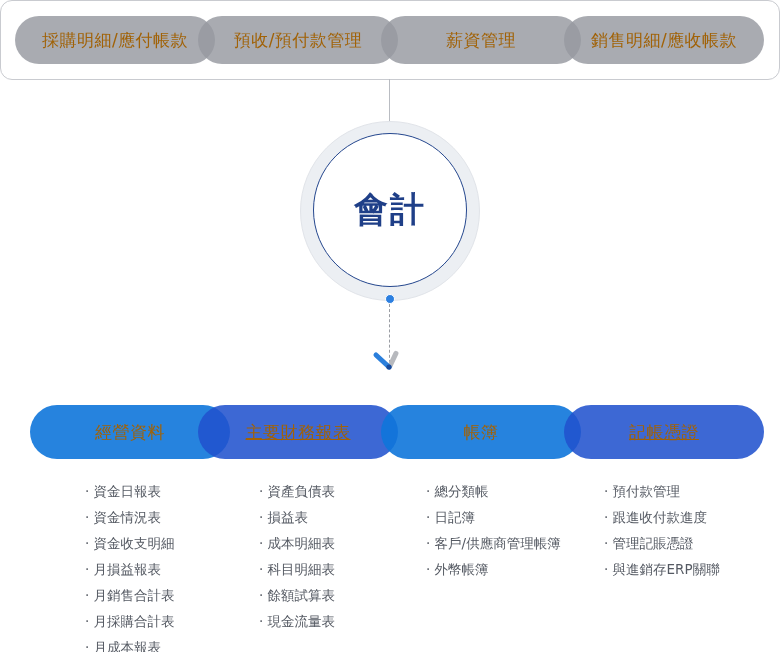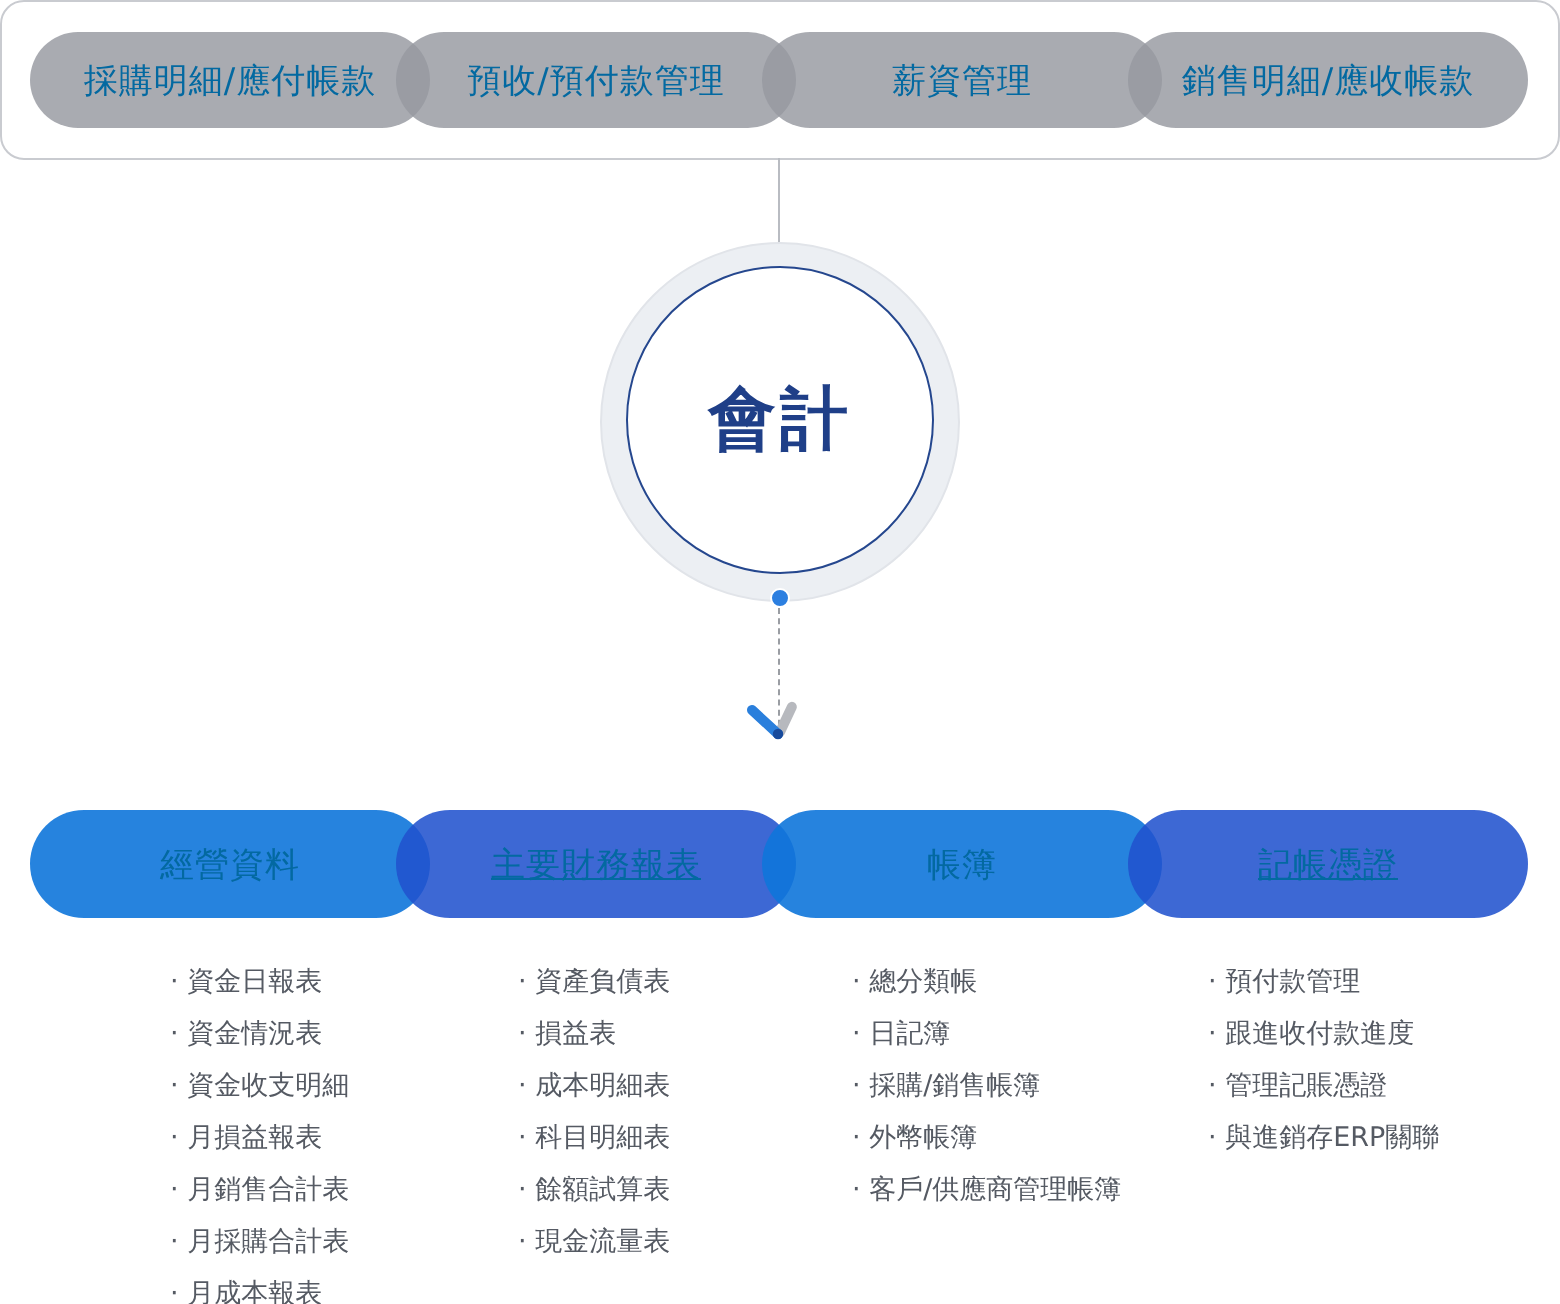--- a/index.html
+++ b/index.html
@@ -1,21 +1,21 @@
 <!DOCTYPE html>
 <html><head>
 <meta charset="utf-8">
 <style>
   html, body { margin:0; padding:0; background:#ffffff; }
   body { width:780px; height:652px; position:relative; overflow:hidden;
          font-family:"DejaVu Sans", "Liberation Sans", sans-serif; }
   .top-box { position:absolute; left:0; top:0; width:778px; height:78px;
              border:1px solid #c9cbd0; border-radius:12px; background:#fff; }
   .pill { position:absolute; height:48px; border-radius:24px; display:flex;
-          align-items:center; justify-content:center; color:#0369a1; font-size:17px;
+          align-items:center; justify-content:center; color:#a16207; font-size:17px;
           letter-spacing:0.5px; }
   .top-pill { top:16px; width:200px; background:rgba(150,153,160,0.82); }
   .bot-pill { top:405px; width:200px; height:54px; border-radius:27px; font-size:17px; }
   .blue1 { background:rgba(14,118,218,0.9); }
   .blue2 { background:rgba(32,82,206,0.87);text-decoration:underline; }
   .vline { position:absolute; left:389px; top:79px; width:1px; height:44px; background:#b9bcc2; }
   .outer-ring { position:absolute; left:300px; top:121px; width:180px; height:180px;
                 border-radius:50%; background:#eceff3; border:1px solid #e1e4e9; box-sizing:border-box; }
   .inner-circle { position:absolute; left:313px; top:133px; width:154px; height:154px;
                   border-radius:50%; background:#fff; border:1.5px solid #25478e; box-sizing:border-box;
@@ -52,21 +52,21 @@
   <span class="center-label">會計</span>
 </div>
 <div class="dot"></div>
 <div class="dash"></div>
 <svg class="chev" viewBox="0 0 40 30">
   <line x1="27" y1="7" x2="20" y2="19" stroke="#b7b9be" stroke-width="5" stroke-linecap="round" transform="rotate(-5 20 19)"></line>
   <line x1="6" y1="8" x2="19" y2="20" stroke="#2a7fdc" stroke-width="5" stroke-linecap="round"></line>
   <circle cx="19" cy="20" r="2.6" fill="#174a9c"></circle>
 </svg>
 
-<div class="pill bot-pill blue1" style="left:15px">
+<div class="pill bot-pill blue1" style="left:30px">
     <span>經營資料</span>
   </div>
 <div class="pill bot-pill blue2" style="left:198px">
     <span>主要財務報表</span>
   </div>
 <div class="pill bot-pill blue1" style="left:381px">
     <span>帳簿</span>
   </div>
 <div class="pill bot-pill blue2" style="left:564px">
     <span>記帳憑證</span>
@@ -85,22 +85,21 @@
     <li>· 資產負債表</li>
     <li>· 損益表</li>
     <li>· 成本明細表</li>
     <li>· 科目明細表</li>
     <li>· 餘額試算表</li>
     <li>· 現金流量表</li>
   </ul>
 <ul class="list" style="left:411px">
     <li>· 總分類帳</li>
     <li>· 日記簿</li>
-    <li>· 採購/銷售帳簿</li>
+    <li>· 客戶/供應商管理帳簿</li>
     <li>· 外幣帳簿</li>
-    <li>· 客戶/供應商管理帳簿</li>
   </ul>
 <ul class="list" style="left:589px">
     <li>· 預付款管理</li>
     <li>· 跟進收付款進度</li>
     <li>· 管理記賬憑證</li>
     <li>· 與進銷存ERP關聯</li>
   </ul>
 
 </body></html>

